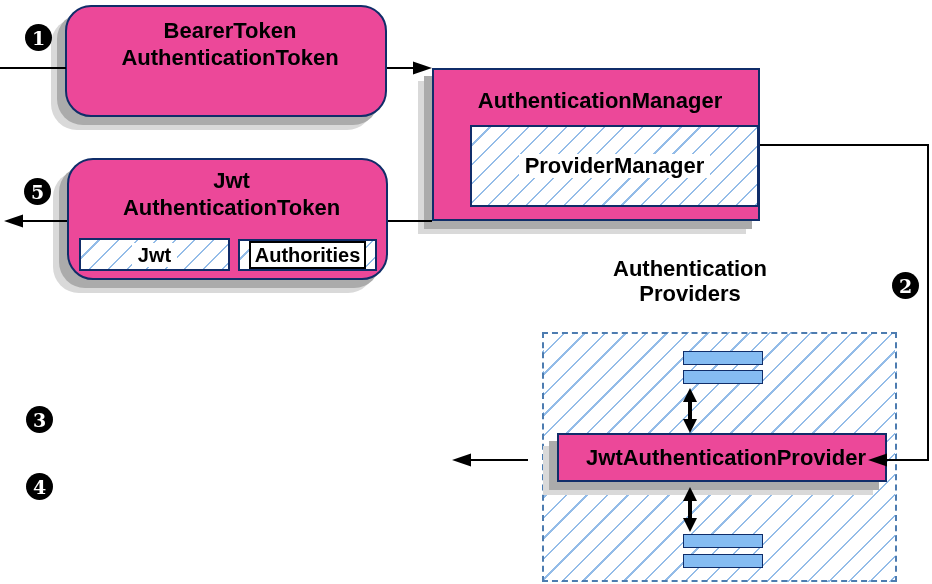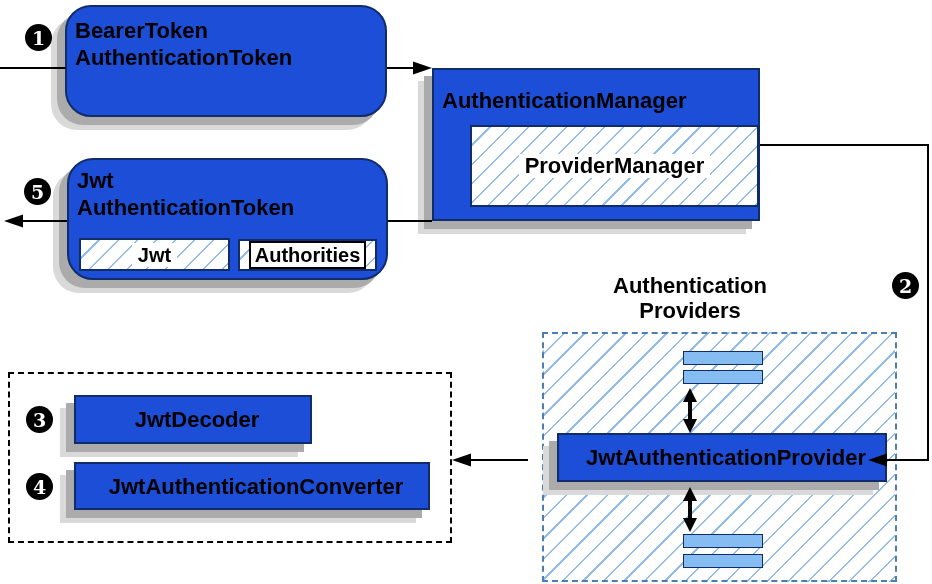--- a/index.html
+++ b/index.html
@@ -1,22 +1,22 @@
 <!DOCTYPE html>
 <html><head>
 <meta charset="utf-8">
 <style>
   html,body{margin:0;padding:0;background:#fff;}
   #canvas{
     position:relative;width:932px;height:584px;background:#ffffff;overflow:hidden;
     font-family:"Liberation Sans","DejaVu Sans",sans-serif;color:#000;
   }
   .node{
-    position:absolute;background:#1d4ed8;border:2px solid #102d69;box-sizing:border-box;
-    font-weight:bold;text-align:left;padding-left:8px;
+    position:absolute;background:#ec4899;border:2px solid #102d69;box-sizing:border-box;
+    font-weight:bold;text-align:center;padding-left:8px;
   }
   .shadowed{box-shadow:-8px 8px 0 0 #ababab,-14px 13px 0 0 #d9d9d9;}
   .rounded{border-radius:26px;}
   .node-title{font-size:22px;line-height:27px;font-weight:bold;}
   .hatch{
     background-color:#ffffff;
     background-image:repeating-linear-gradient(135deg,rgba(255,255,255,0) 0px,rgba(255,255,255,0) 12px,#93bce8 12px,#93bce8 13.5px);
     border:2px solid #102d69;box-sizing:border-box;
     display:flex;align-items:center;justify-content:center;
     position:absolute;
@@ -63,45 +63,37 @@
     <div class="node-title">Jwt</div>
     <div class="node-title">AuthenticationToken</div>
     <div class="hatch" style="left:10px;top:78px;width:151px;height:33px;">
       <span class="hatch-label">Jwt</span>
     </div>
     <div class="hatch" style="left:169px;top:79px;width:139px;height:32px;">
       <span class="hatch-label bordered">Authorities</span>
     </div>
   </div>
 
-  <div class="label-block" style="left:555px;top:273px;width:270px;">
+  <div class="label-block" style="left:555px;top:256px;width:270px;">
     <div>Authentication</div>
     <div>Providers</div>
   </div>
 
   <div class="providers-area">
     <div class="bar" style="top:17px;"></div>
     <div class="bar" style="top:36px;"></div>
 
     <div class="node shadowed flex-center" style="left:13px;top:99px;width:330px;height:49px;">
       <span class="node-title">JwtAuthenticationProvider</span>
     </div>
 
     <div class="bar" style="top:200px;"></div>
     <div class="bar" style="top:220px;"></div>
   </div>
 
-  <div class="dashed-black-box">
-    <div class="node shadowed flex-center" style="left:64px;top:21px;width:238px;height:49px;">
-      <span class="node-title">JwtDecoder</span>
-    </div>
-    <div class="node shadowed flex-center" style="left:64px;top:88px;width:356px;height:48px;">
-      <span class="node-title">JwtAuthenticationConverter</span>
-    </div>
-  </div>
 
   <div class="step-marker" style="left:25px;top:24px;">1</div>
   <div class="step-marker" style="left:892px;top:272px;">2</div>
   <div class="step-marker" style="left:26px;top:406px;">3</div>
   <div class="step-marker" style="left:26px;top:473px;">4</div>
   <div class="step-marker" style="left:24px;top:178px;">5</div>
 
   <svg id="arrow-layer" viewBox="0 0 932 584" xmlns="http://www.w3.org/2000/svg">
     <g stroke="#000" stroke-width="2" fill="#000">
 

